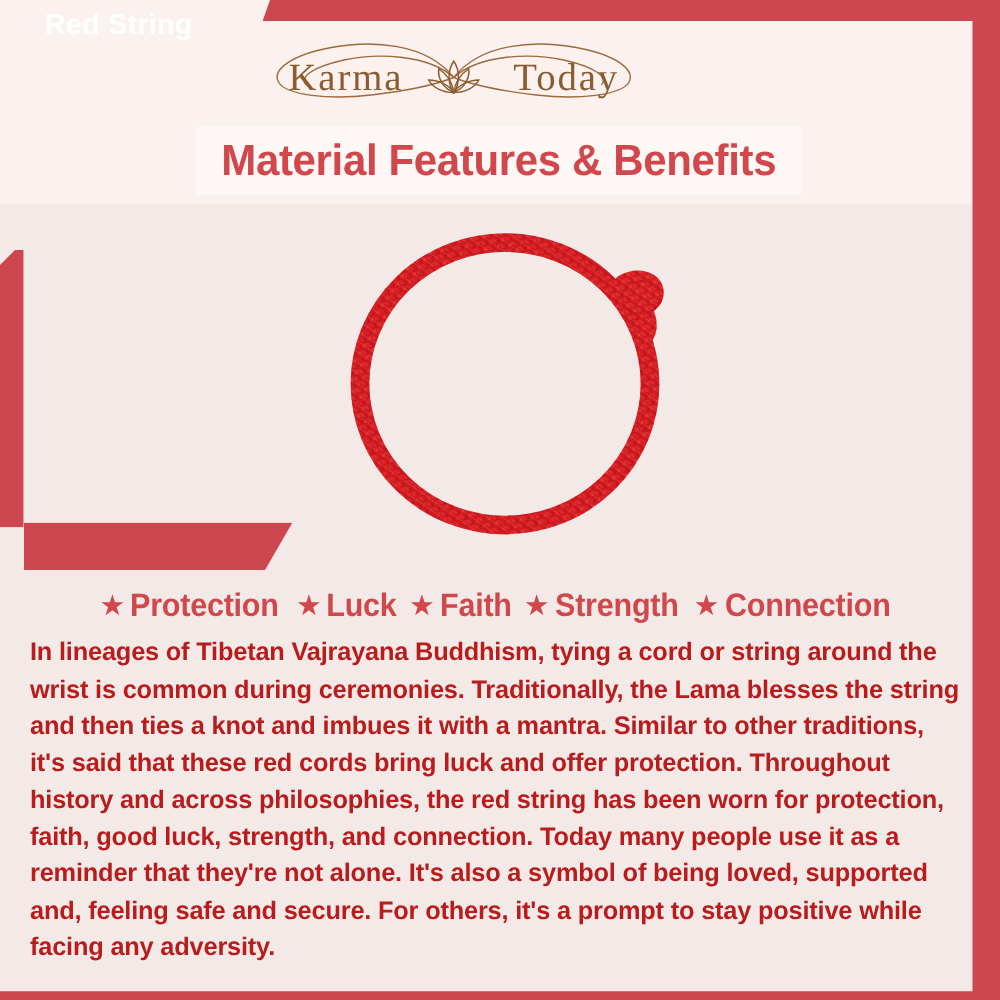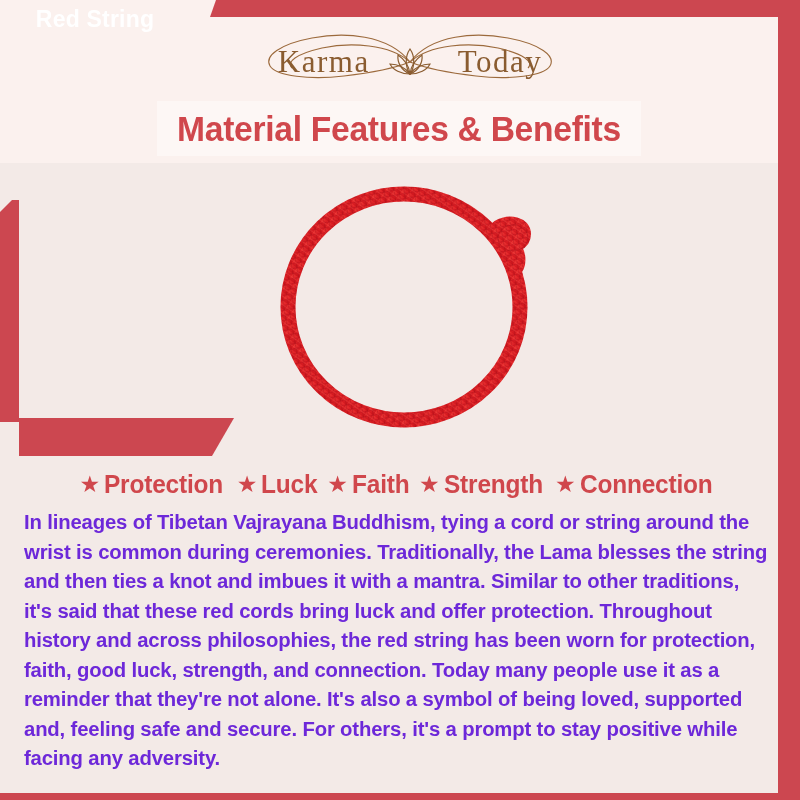--- a/index.html
+++ b/index.html
@@ -65,21 +65,20 @@
   }
 
   
   .logo {
     position: absolute;
     left: 0; top: 30px;
     width: 726px; height: 64px;
     display: flex;
     align-items: flex-start;
     justify-content: center;
-    padding-left: 47px;
   }
   .logo-inner {
     position: relative;
     width: 340px; height: 64px;
     display: flex;
     align-items: center;
     justify-content: center;
   }
   .logo-swirl {
     position: absolute;
@@ -187,21 +186,21 @@
 
   
   .body-copy {
     position: absolute;
     left: 24px; top: 508px;
     width: 748px;
     font-family: "Liberation Sans", sans-serif;
     font-weight: bold;
     font-size: 20.3px;
     line-height: 29.5px;
-    color: #6d28d9;
+    color: #b91c1c;
     letter-spacing: -0.15px;
     text-align: left;
   }
 </style>
 </head>
 <body>
 
 <div class="page">
 
   <div class="bg-top"></div>

